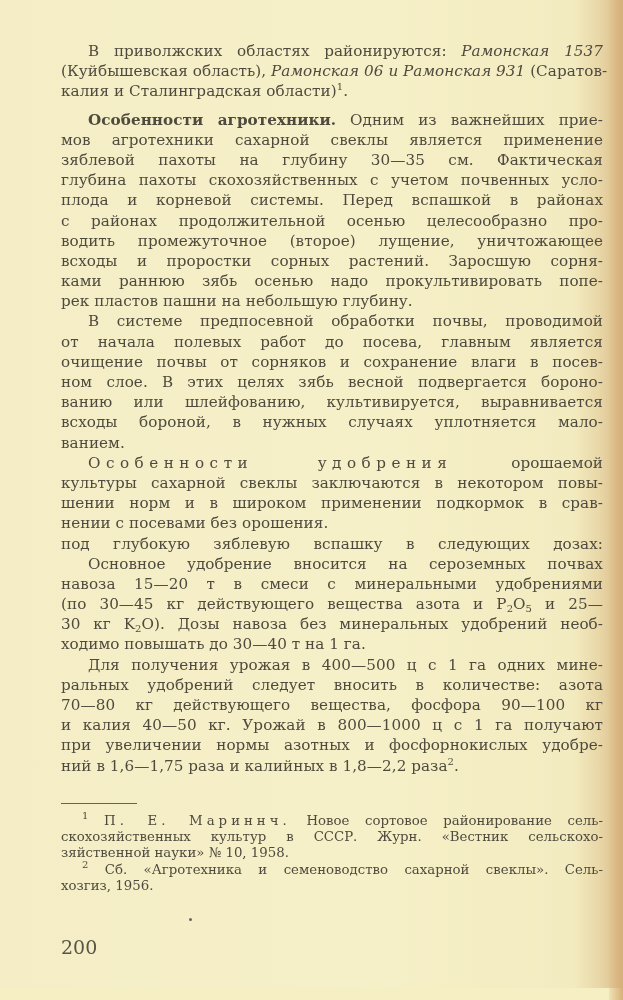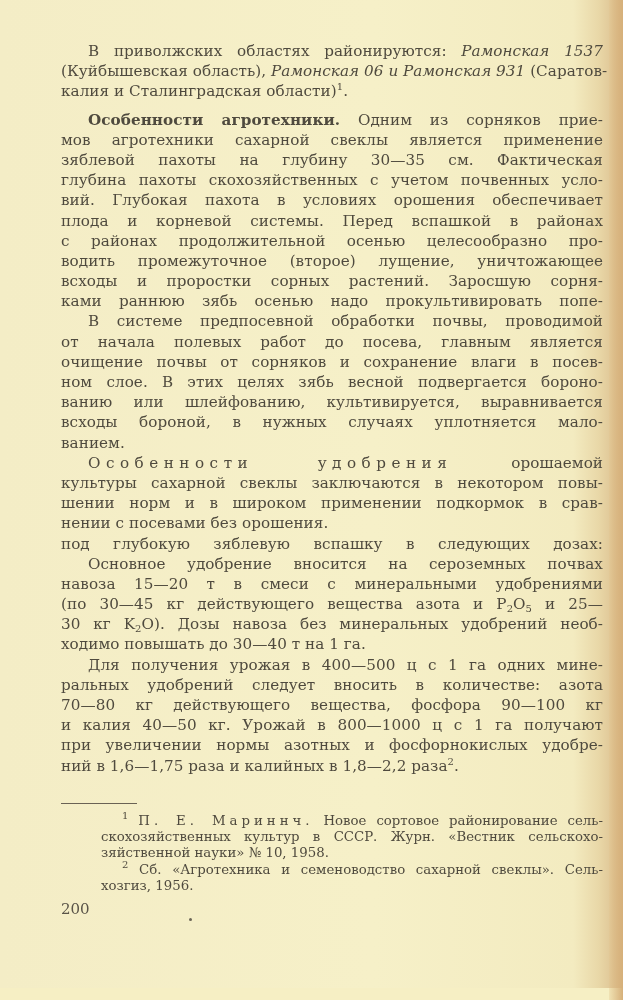--- a/index.html
+++ b/index.html
@@ -30,51 +30,51 @@
   .sp { letter-spacing:5.5px; }
   sub { font-size:10px; vertical-align:-3px; line-height:0; }
   sup { font-size:10px; vertical-align:6px; line-height:0; }
   .rule {
     position:absolute; left:61px; top:803px; width:76px; height:1px; background:#6a6254;
   }
   .notes {
     position:absolute; left:61px; top:813px; width:542px;
     font-size:13.3px; line-height:16.2px;
   }
-  .notes .line { height:16.2px;margin-left:40px; }
+  .notes .line { height:16.2px; }
   .notes .indent { padding-left:21px; }
   .pageno {
-    position:absolute; left:61px; top:900px; font-size:15px; color:#5a5448;
+    position:absolute; left:61px; top:936px; font-size:19px; color:#5a5448;
   }
   .dot { position:absolute; left:189px; top:918px; width:3px; height:3px; border-radius:50%; background:#6b6556; }
 </style>
 </head>
 <body>
 
 <div class="page">
   <div class="edge"></div>
 
   <div class="text">
 
     <span class="line indent"><span>В приволжских областях районируются: </span><span class="it">Рамонская 1537</span></span>
     <span class="line"><span>(Куйбышевская область), </span><span class="it">Рамонская 06 и Рамонская 931</span><span> (Саратов-</span></span>
     <span class="line last"><span>калия и Сталинградская области)</span><sup>1</sup><span>.</span></span>
 
     <div class="gap"></div>
 
-    <span class="line indent"><span class="b">Особенности агротехники.</span><span> Одним из сорняков прие-</span></span>
+    <span class="line indent"><span class="b">Особенности агротехники.</span><span> Одним из важнейших прие-</span></span>
     <span class="line">мов агротехники сахарной свеклы является применение</span>
     <span class="line">зяблевой пахоты на глубину 30—35 см. Фактическая</span>
     <span class="line">глубина пахоты скохозяйственных с учетом почвенных усло-</span>
-    <span class="line">вий. Глубокая пахота в условиях орошения обеспечивает</span>
     <span class="line">плода и корневой системы. Перед вспашкой в районах</span>
     <span class="line">с районах продолжительной осенью целесообразно про-</span>
     <span class="line">водить промежуточное (второе) лущение, уничтожающее</span>
     <span class="line">всходы и проростки сорных растений. Заросшую сорня-</span>
     <span class="line">ками раннюю зябь осенью надо прокультивировать попе-</span>
+    <span class="line last">рек пластов пашни на небольшую глубину.</span>
 
     <span class="line indent">В системе предпосевной обработки почвы, проводимой</span>
     <span class="line">от начала полевых работ до посева, главным является</span>
     <span class="line">очищение почвы от сорняков и сохранение влаги в посев-</span>
     <span class="line">ном слое. В этих целях зябь весной подвергается бороно-</span>
     <span class="line">ванию или шлейфованию, культивируется, выравнивается</span>
     <span class="line">всходы бороной, в нужных случаях уплотняется мало-</span>
     <span class="line last">ванием.</span>
 
     <span class="line indent"><span class="sp">Особенности удобрения</span> <span>орошаемой</span></span>

